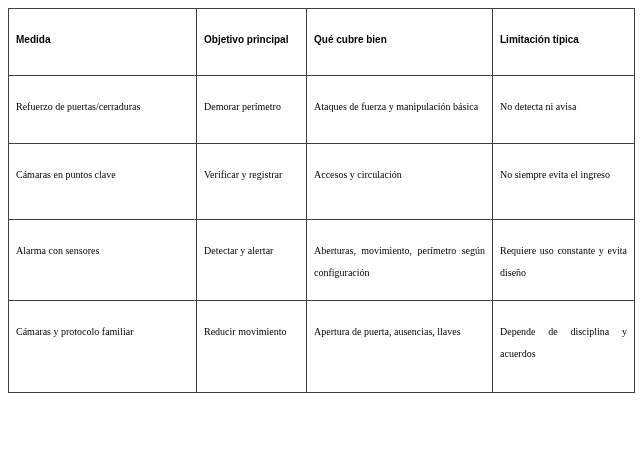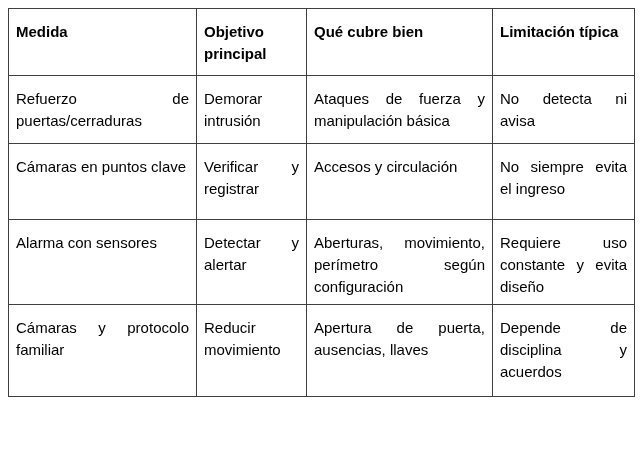--- a/index.html
+++ b/index.html
@@ -21,34 +21,35 @@
     border-collapse: collapse;
     table-layout: fixed;
     width: 626px;
     margin: 8px 0 0 8px;
     background: #ffffff;
   }
   table.doc-table th,
   table.doc-table td {
     border: 1px solid #3f3f3f;
     vertical-align: top;
-    padding: 12px 7px 6px 7px;
-    font-size: 15px;
+    padding: 20px 7px 6px 7px;
+    font-size: 10px;
     line-height: 22px;
     color: #000000;
     overflow: hidden;
     word-spacing: normal;
   }
   table.doc-table th {
     font-weight: bold;
     text-align: left;
   }
   table.doc-table td {
     font-weight: normal;
     text-align: justify;
+    font-family: Liberation Serif, serif;
   }
   col.c1 { width: 188px; }
   col.c2 { width: 110px; }
   col.c3 { width: 186px; }
   col.c4 { width: 142px; }
   tr.rh  { height: 67px; }
   tr.r1  { height: 68px; }
   tr.r2  { height: 68px; }
   tr.r3  { height: 76px; }
   tr.r4  { height: 81px; }
@@ -69,21 +70,21 @@
       <tr class="rh">
         <th>Medida</th>
         <th>Objetivo principal</th>
         <th>Qué cubre bien</th>
         <th>Limitación típica</th>
       </tr>
     </thead>
     <tbody>
       <tr class="r1">
         <td>Refuerzo de puertas/cerraduras</td>
-        <td>Demorar intrusión</td>
+        <td>Demorar perímetro</td>
         <td>Ataques de fuerza y manipulación básica</td>
         <td>No detecta ni avisa</td>
       </tr>
       <tr class="r3">
         <td>Cámaras en puntos clave</td>
         <td>Verificar y registrar</td>
         <td>Accesos y circulación</td>
         <td>No siempre evita el ingreso</td>
       </tr>
       <tr class="r4">

